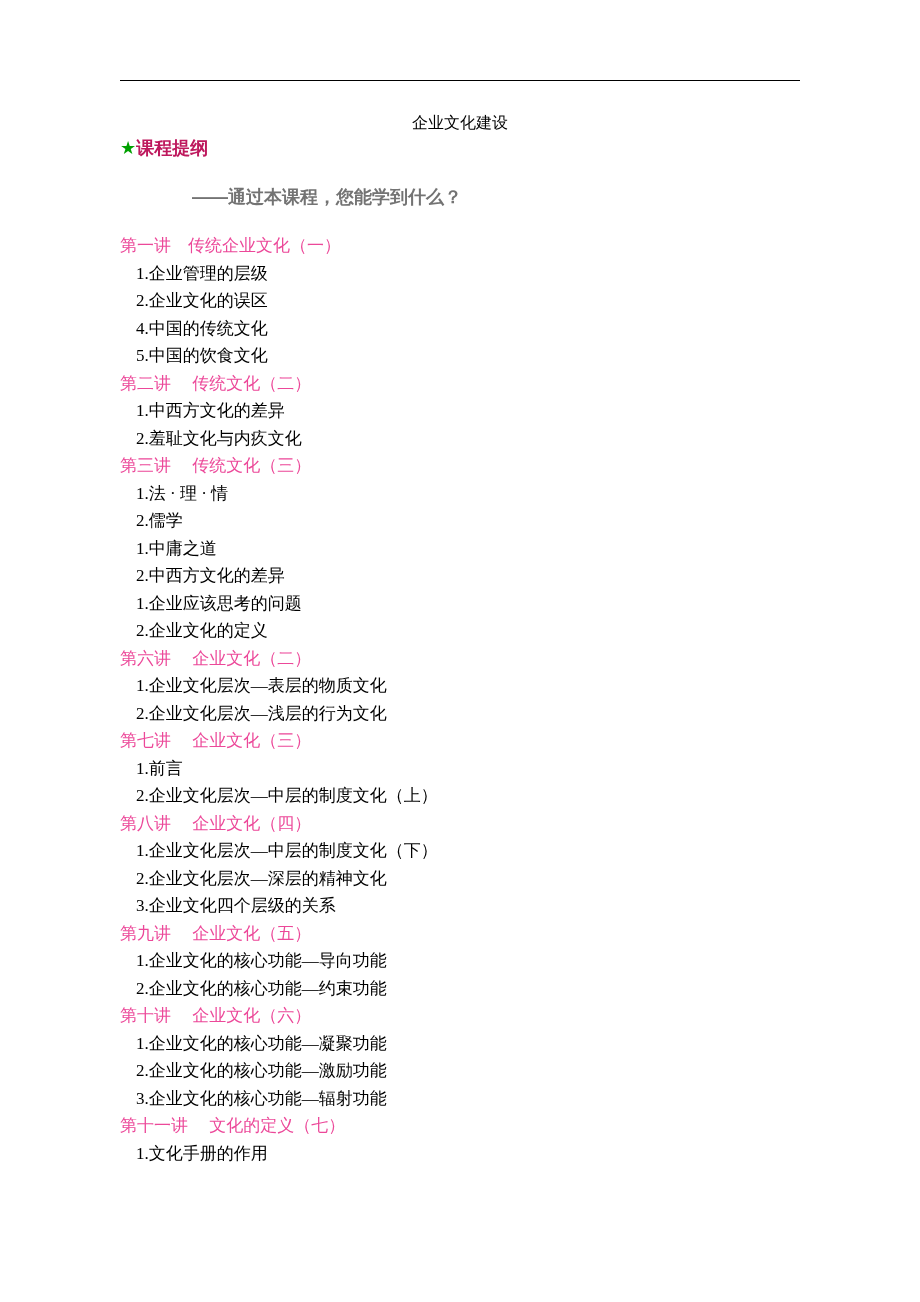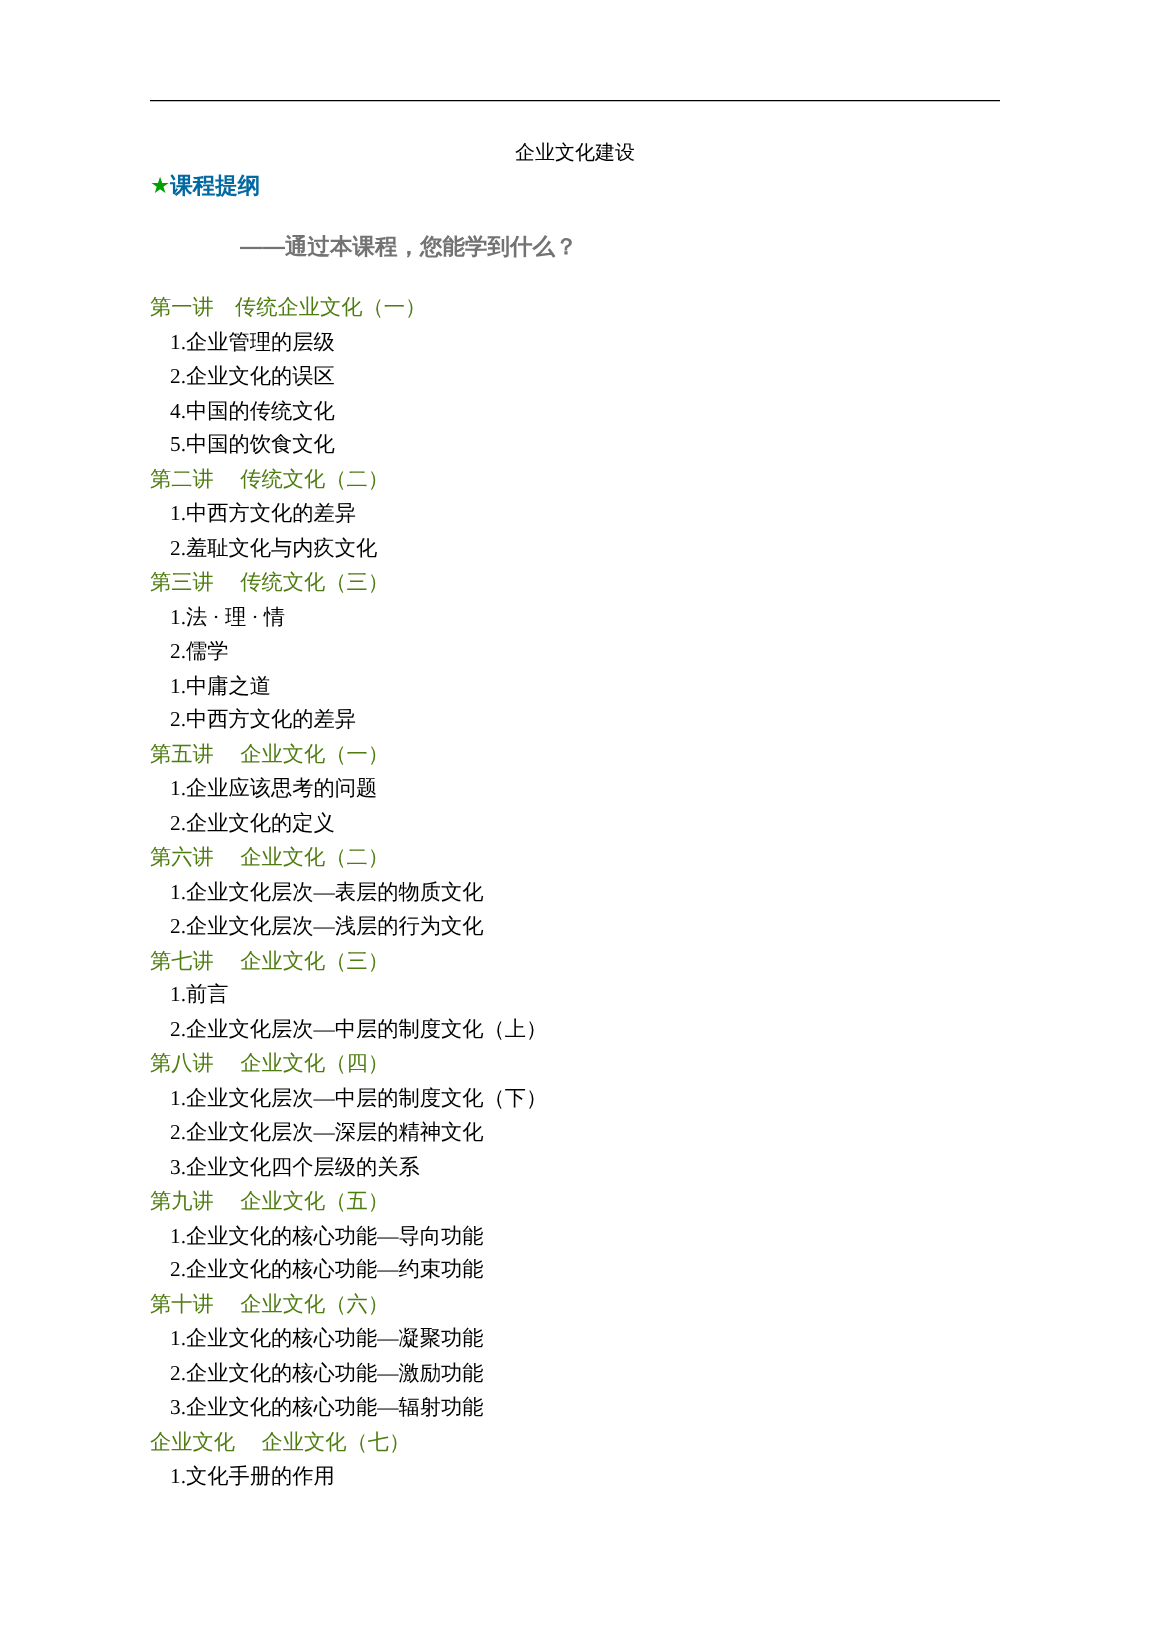--- a/index.html
+++ b/index.html
@@ -29,35 +29,35 @@
       font-family: Liberation Serif, serif;
     }
     .star-line {
       margin-bottom: 22px;
     }
     .star {
       color: #00a000;
       font-size: 18px;
     }
     .outline-label {
-      color: #0369a1;
+      color: #be185d;
       font-family: "SimHei", "黑体", sans-serif;
       font-size: 18px;
       font-weight: bold;
     }
     .subtitle {
       color: #737373;
       font-family: "SimHei", "黑体", sans-serif;
       font-size: 18px;
       font-weight: bold;
       margin-left: 72px;
       margin-bottom: 22px;
     }
     .lecture-heading {
-      color: #4d7c0f;
+      color: #ec4899;
       font-family: "FangSong", "仿宋", "STFangsong", serif;
       font-size: 17px;
       margin-top: 2px;
       margin-bottom: 2px;
     }
     .outline-item {
       color: #000;
       font-family: "FangSong", "仿宋", "STFangsong", serif;
       font-size: 17px;
       margin-left: 16px;
@@ -85,36 +85,35 @@
       <div class="outline-item">4.中国的传统文化</div>
       <div class="outline-item">5.中国的饮食文化</div>
       <div class="lecture-heading">第二讲　 传统文化（二）</div>
       <div class="outline-item">1.中西方文化的差异</div>
       <div class="outline-item">2.羞耻文化与内疚文化</div>
       <div class="lecture-heading">第三讲　 传统文化（三）</div>
       <div class="outline-item">1.法 · 理 · 情</div>
       <div class="outline-item">2.儒学</div>
       <div class="outline-item">1.中庸之道</div>
       <div class="outline-item">2.中西方文化的差异</div>
-      <div class="lecture-heading">第五讲　 企业文化（一）</div>
       <div class="outline-item">1.企业应该思考的问题</div>
       <div class="outline-item">2.企业文化的定义</div>
       <div class="lecture-heading">第六讲　 企业文化（二）</div>
       <div class="outline-item">1.企业文化层次—表层的物质文化</div>
       <div class="outline-item">2.企业文化层次—浅层的行为文化</div>
       <div class="lecture-heading">第七讲　 企业文化（三）</div>
       <div class="outline-item">1.前言</div>
       <div class="outline-item">2.企业文化层次—中层的制度文化（上）</div>
       <div class="lecture-heading">第八讲　 企业文化（四）</div>
       <div class="outline-item">1.企业文化层次—中层的制度文化（下）</div>
       <div class="outline-item">2.企业文化层次—深层的精神文化</div>
       <div class="outline-item">3.企业文化四个层级的关系</div>
       <div class="lecture-heading">第九讲　 企业文化（五）</div>
       <div class="outline-item">1.企业文化的核心功能—导向功能</div>
       <div class="outline-item">2.企业文化的核心功能—约束功能</div>
       <div class="lecture-heading">第十讲　 企业文化（六）</div>
       <div class="outline-item">1.企业文化的核心功能—凝聚功能</div>
       <div class="outline-item">2.企业文化的核心功能—激励功能</div>
       <div class="outline-item">3.企业文化的核心功能—辐射功能</div>
-      <div class="lecture-heading">企业文化　 企业文化（七）</div>
+      <div class="lecture-heading">第十一讲　 文化的定义（七）</div>
       <div class="outline-item">1.文化手册的作用</div>
     </div>
 </div>
 
 </body></html>

